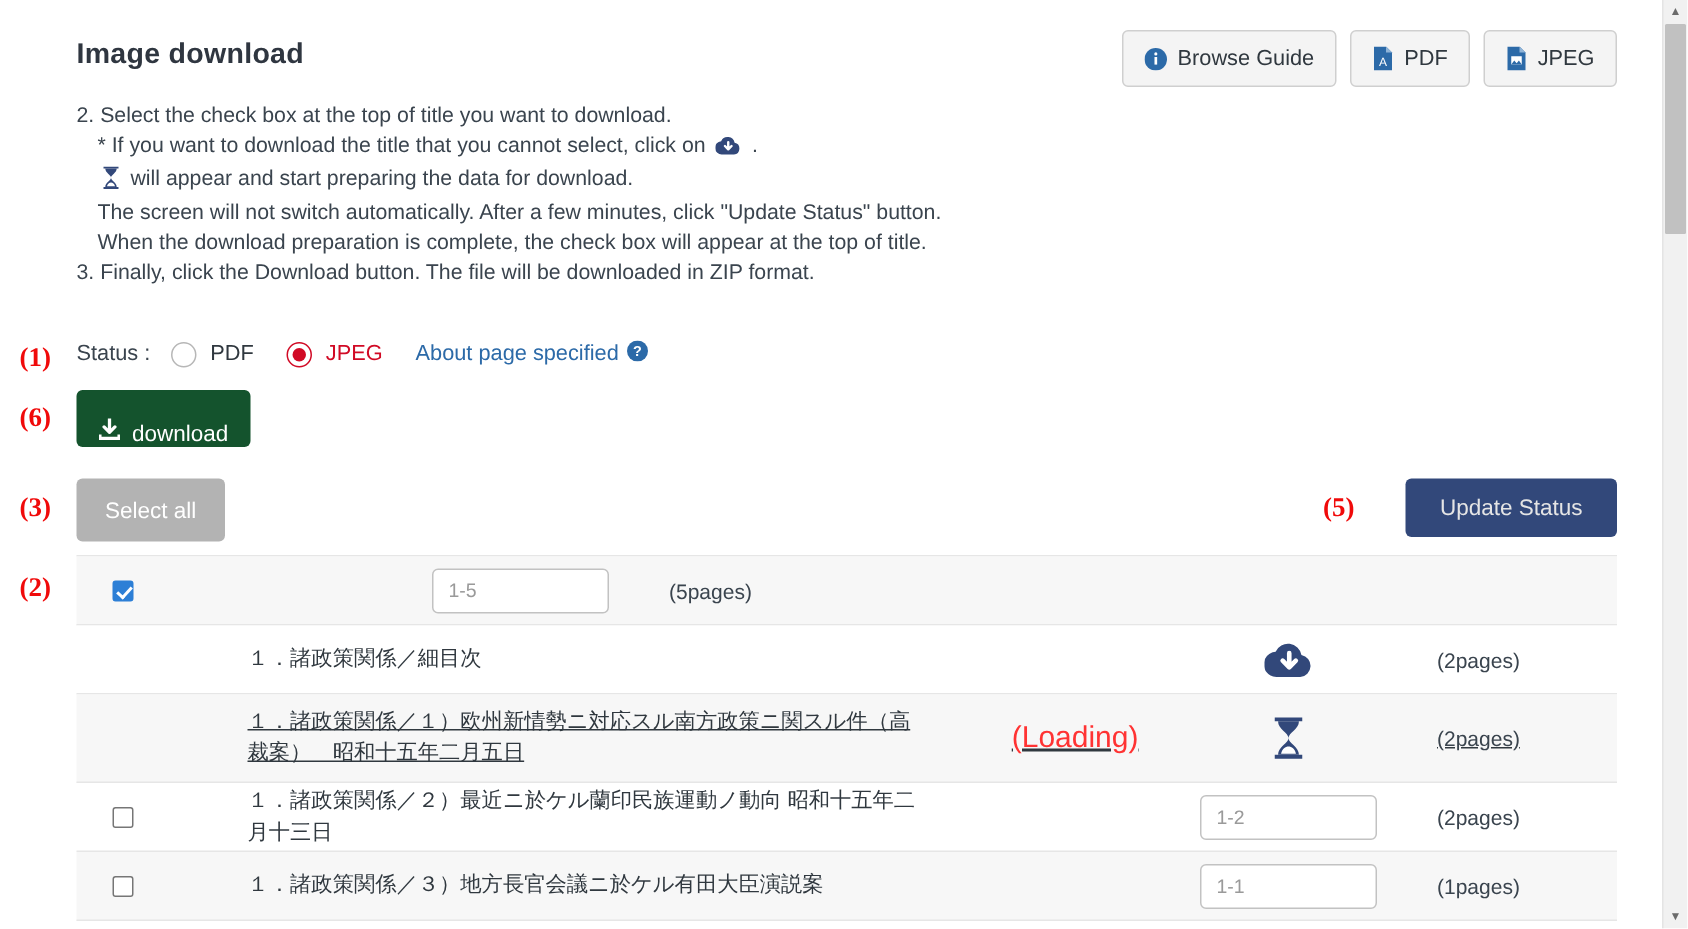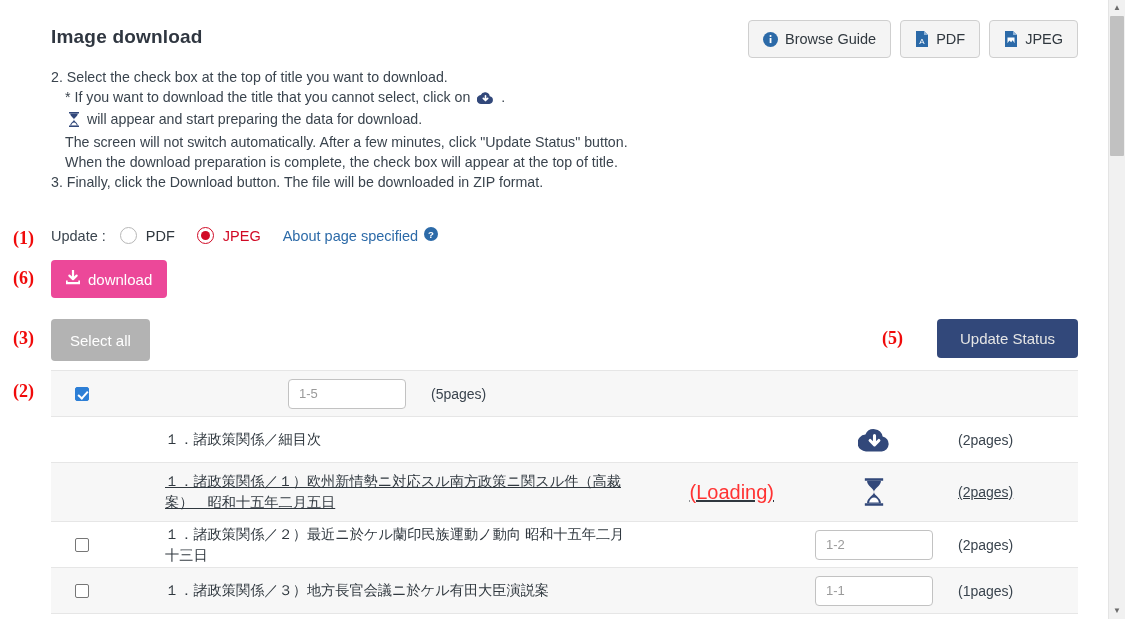--- a/index.html
+++ b/index.html
@@ -101,23 +101,23 @@
   .radio-label { color: #30383f; }
   .radio-label.sel { color: #d10a25; }
   .link {
     color: #2c6aa8; font-size: 14.5px; text-decoration: none;
     display: inline-flex; align-items: center; gap: 6px; cursor: pointer;
   }
 
   
   .btn-green {
     position: absolute; left: 51px; top: 260px;
-    display: inline-flex; align-items: center; gap: 8px;
-    height: 38px; padding: 14px 15px;
-    background: #ec4899; border: none; border-radius: 4px;
+    display: inline-flex; align-items: flex-end; gap: 8px;
+    height: 38px; padding: 0 15px;
+    background: #14532d; border: none; border-radius: 4px;
     color: #fff; font-size: 15px; cursor: pointer;
   }
 
   
   .btn-gray {
     position: absolute; left: 51px; top: 319px;
     display: inline-flex; align-items: center; justify-content: center;
     height: 42px; padding: 0 19px;
     background: #b3b3b3; border: none; border-radius: 4px;
     color: #fff; font-size: 15px; cursor: pointer;
@@ -179,21 +179,21 @@
     width: 118px; height: 30px;
     border: 1px solid #c2c2c2; border-radius: 4px;
     background: #fff; padding: 0 10px;
     font-family: Liberation Sans, sans-serif;
     font-size: 13px; color: #9a9a9a;
     display: flex; align-items: center;
     cursor: text;
   }
   .cell-pages {
     flex: 0 0 120px; width: 120px;
-    color: #3a444e; font-size: 14px;
+    color: #3a444e; font-size: 14px; margin-left: 15px;
   }
   .ico-btn { cursor: pointer; line-height: 0; }
   .ico-static { line-height: 0; }
 </style>
 </head>
 <body>
 
 <div id="page">
 
   <div class="content">
@@ -262,21 +262,21 @@
     </div>
 
     <div class="anno" style="left:13px; top:228px;">(1)</div>
     <div class="anno" style="left:13px; top:268px;">(6)</div>
     <div class="anno" style="left:13px; top:328px;">(3)</div>
     <div class="anno" style="left:13px; top:381px;">(2)</div>
     <div class="anno" style="left:806px; top:427px;">(4)</div>
     <div class="anno" style="left:882px; top:328px;">(5)</div>
 
     <div class="format-row">
-      <span class="format-label">Update :</span>
+      <span class="format-label">Status :</span>
       <span class="radio-wrap">
         <span class="radio"></span>
         <span class="radio-label">PDF</span>
       </span>
       <span class="radio-wrap">
         <span class="radio on"></span>
         <span class="radio-label sel">JPEG</span>
       </span>
       <a class="link">
         <span>About page specified</span>

